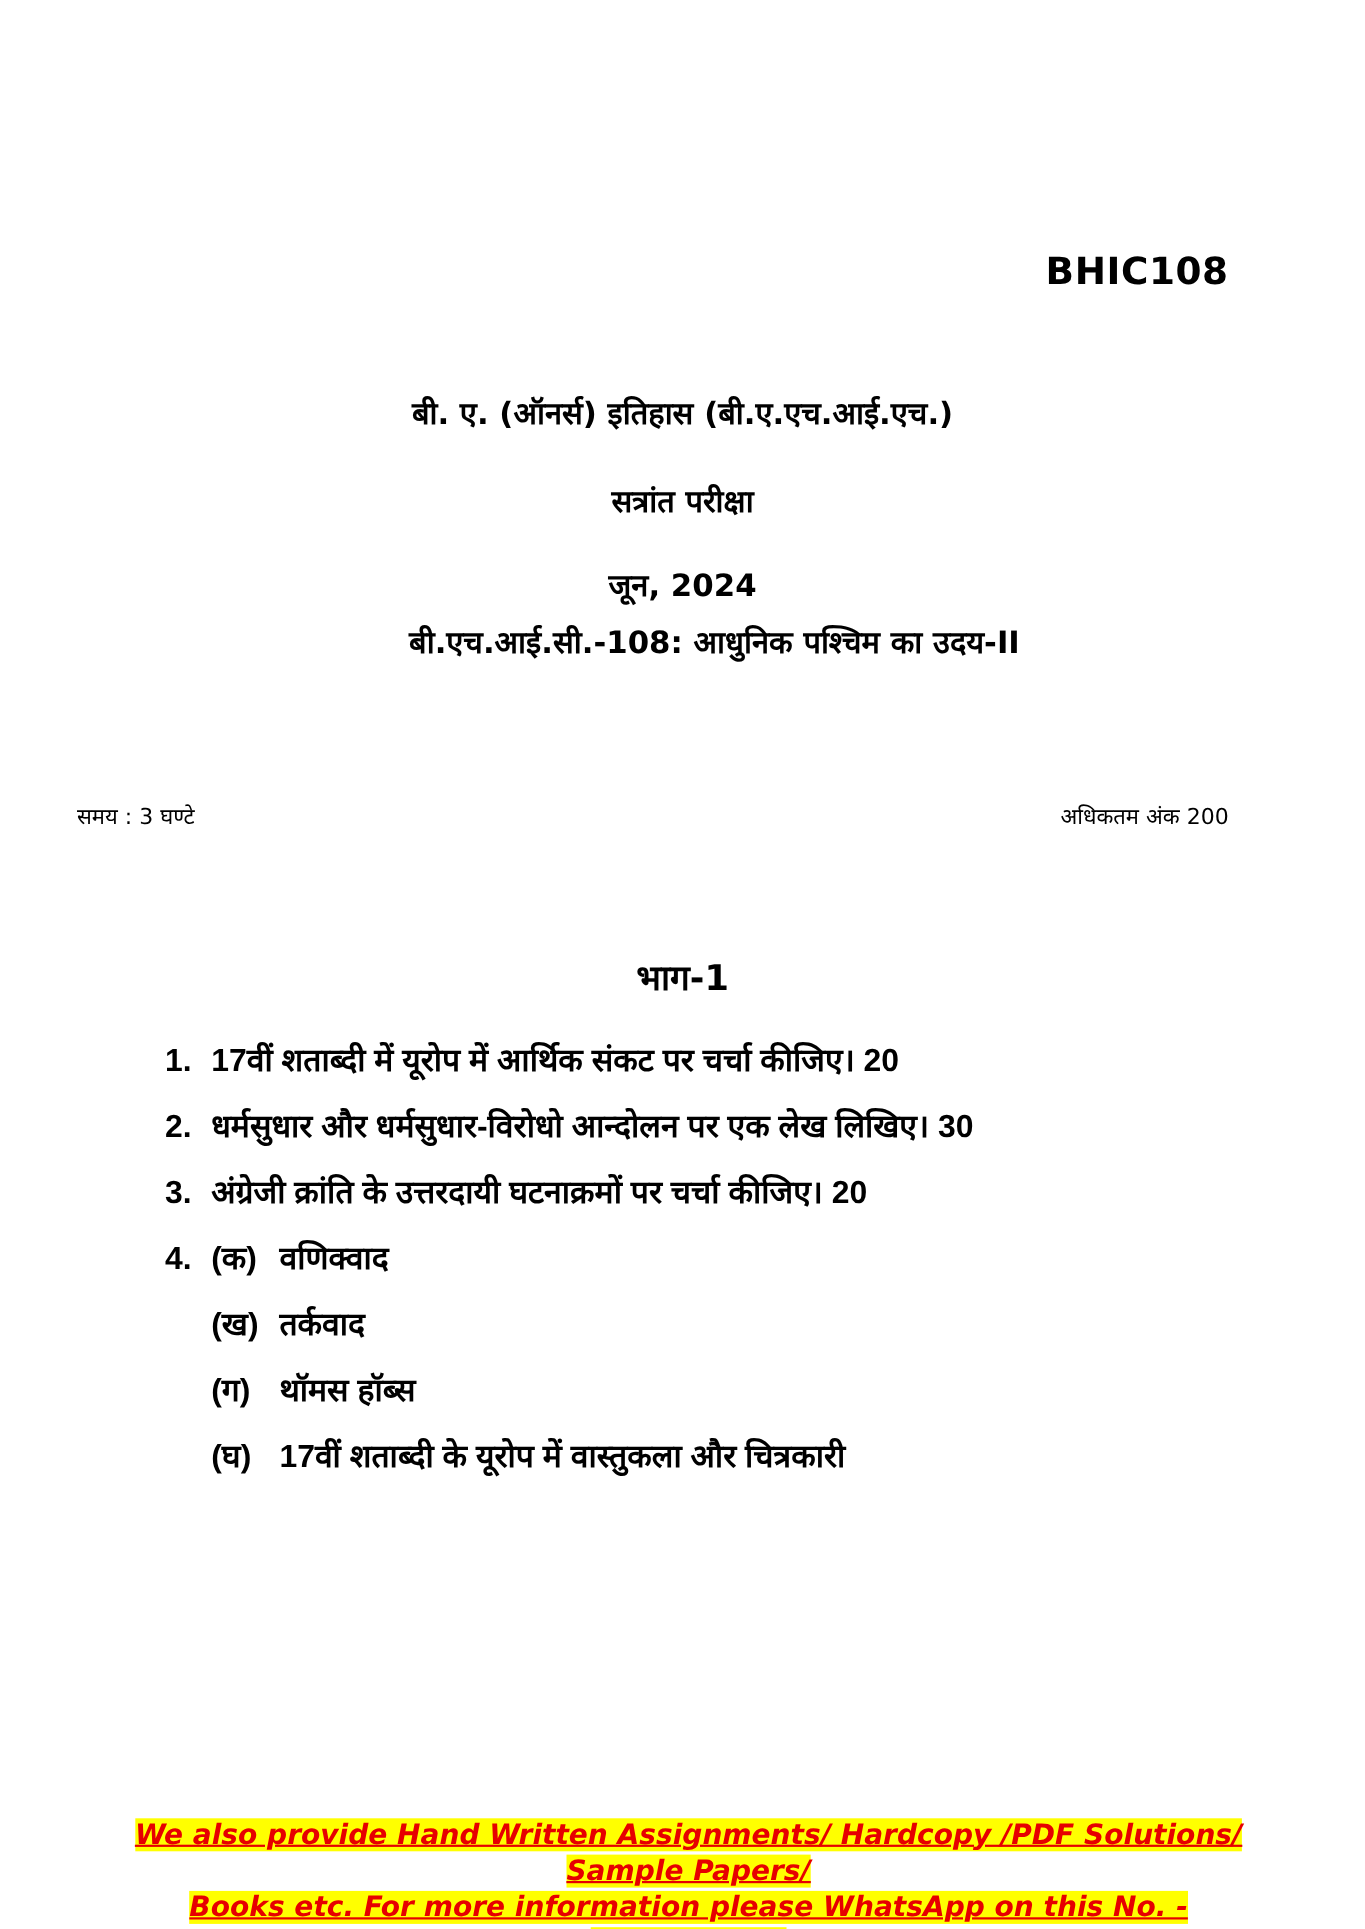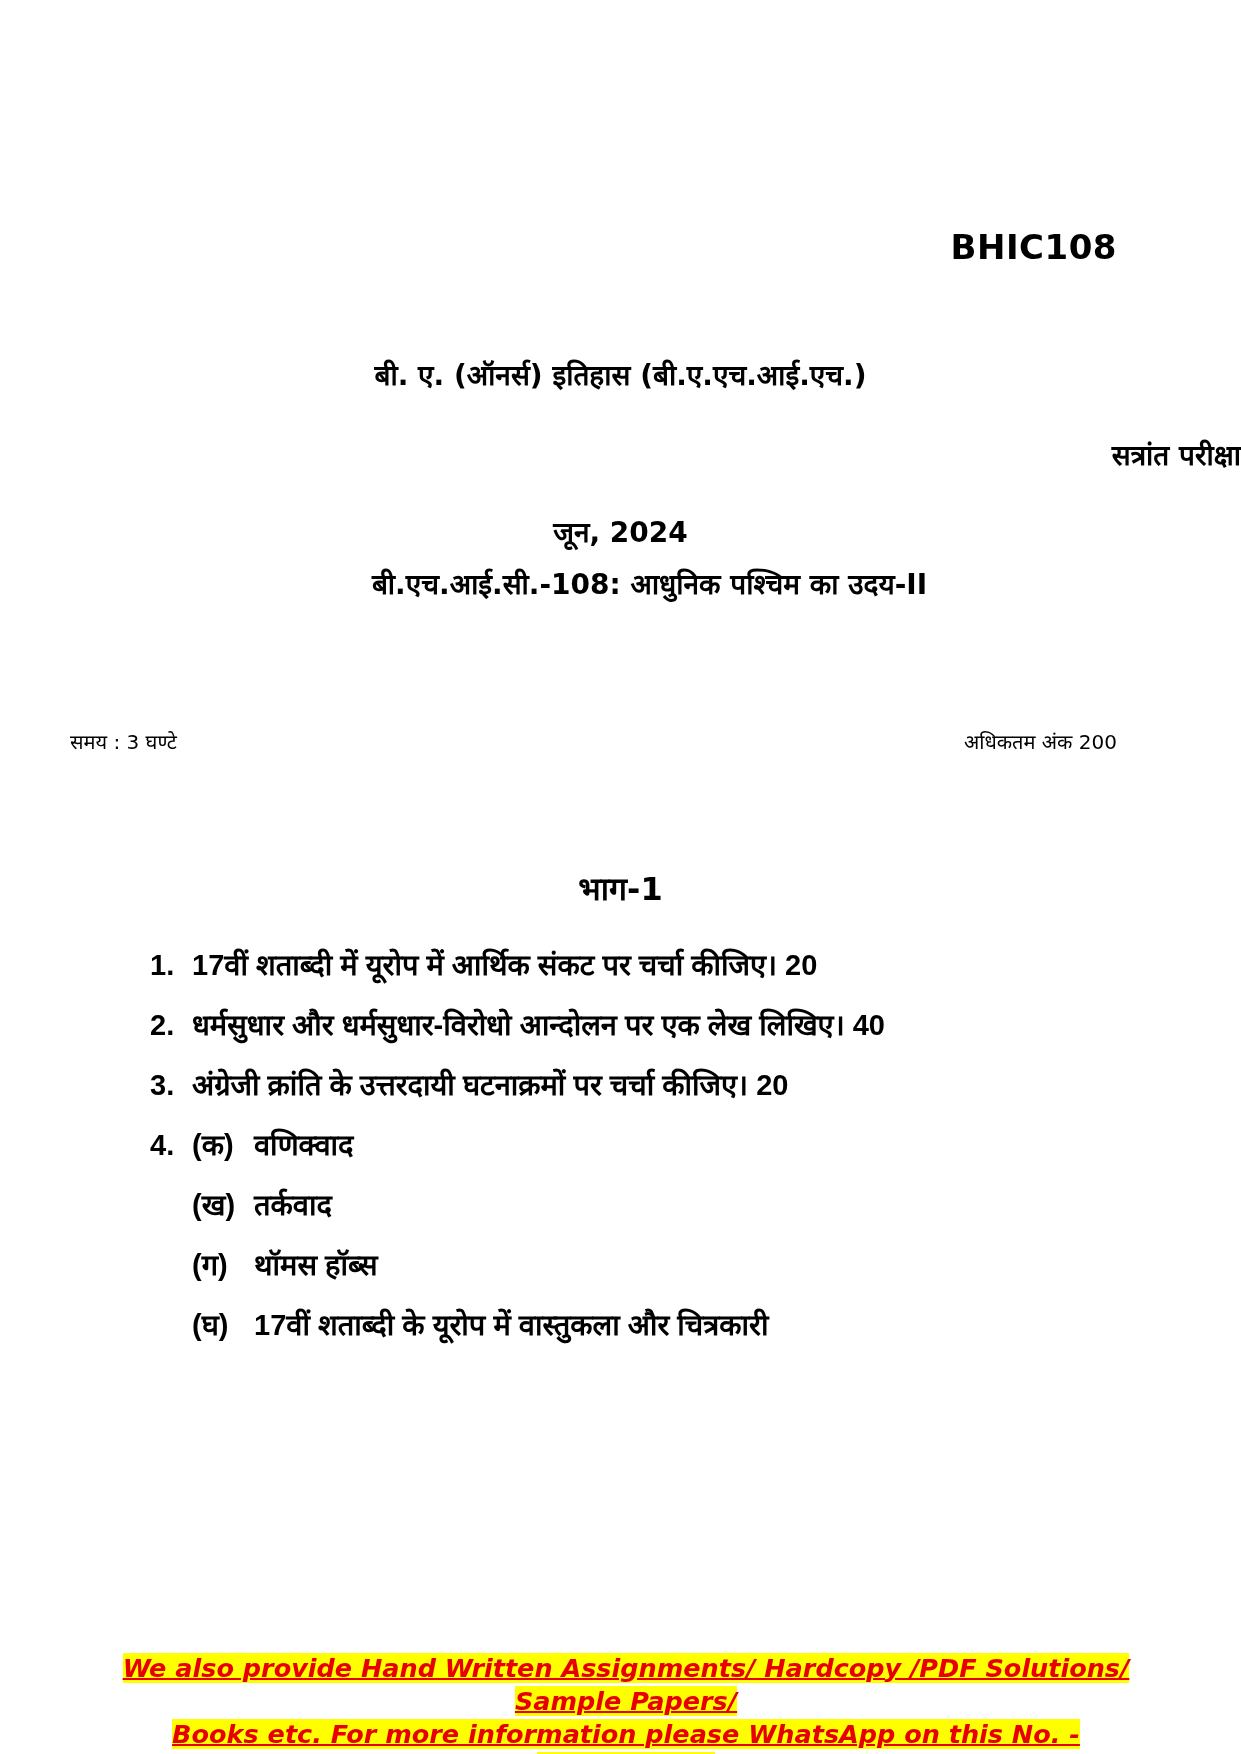--- a/index.html
+++ b/index.html
@@ -27,21 +27,21 @@
     }
     .center-line {
       left: 0;
       width: 1241px;
       text-align: center;
       font-weight: bold;
       font-size: 28px;
       font-family: "DejaVu Sans", sans-serif;
     }
     .l-program { top: 355px; }
-    .l-exam { top: 435px; text-align: right; }
+    .l-exam { top: 435px; }
     .l-date { top: 512px; }
     .l-subject { top: 564px; margin-left: 29px; }
 
     .meta-row {
       left: 70px;
       right: 124px;
       top: 728px;
       display: flex;
       justify-content: space-between;
       font-size: 20px;
@@ -126,21 +126,21 @@
 
 <div class="abs part-heading">भाग-1</div>
 
 <ol class="abs questions">
   <li class="q-item">
     <span class="q-num">1.</span>
     <span class="q-text">17वीं शताब्दी में यूरोप में आर्थिक संकट पर चर्चा कीजिए। 20</span>
   </li>
   <li class="q-item">
     <span class="q-num">2.</span>
-    <span class="q-text">धर्मसुधार और धर्मसुधार-विरोधो आन्दोलन पर एक लेख लिखिए। 40</span>
+    <span class="q-text">धर्मसुधार और धर्मसुधार-विरोधो आन्दोलन पर एक लेख लिखिए। 30</span>
   </li>
   <li class="q-item">
     <span class="q-num">3.</span>
     <span class="q-text">अंग्रेजी क्रांति के उत्तरदायी घटनाक्रमों पर चर्चा कीजिए। 20</span>
   </li>
   <li class="q-item">
     <span class="q-num">4.</span>
     <div class="q-text">
       <ul class="sub-list">
         <li class="sub-item">

